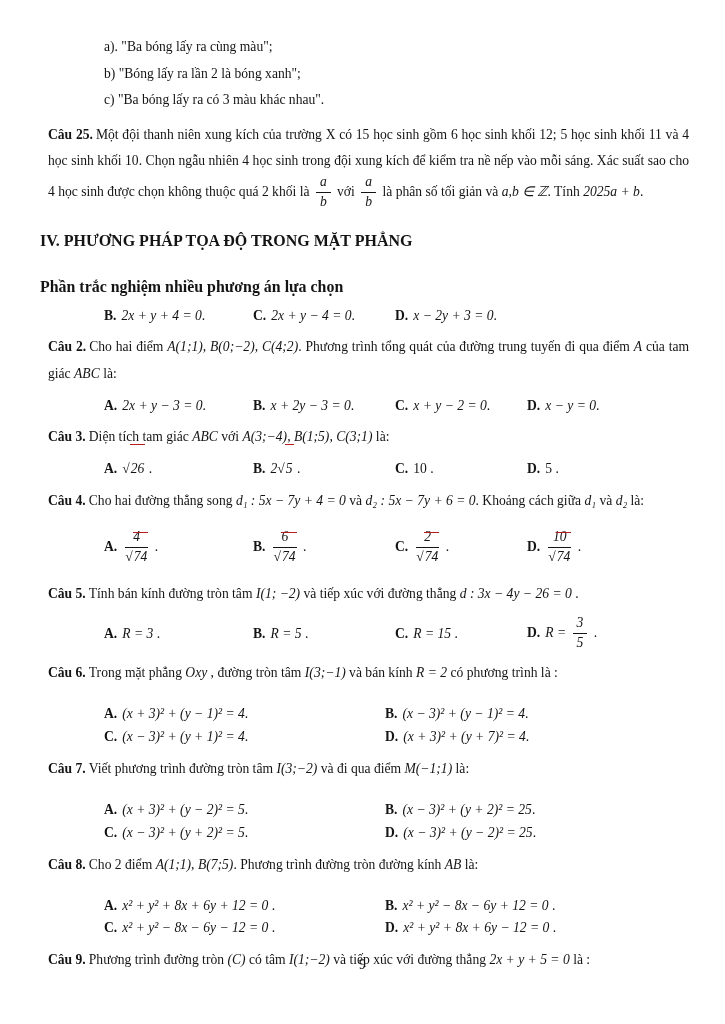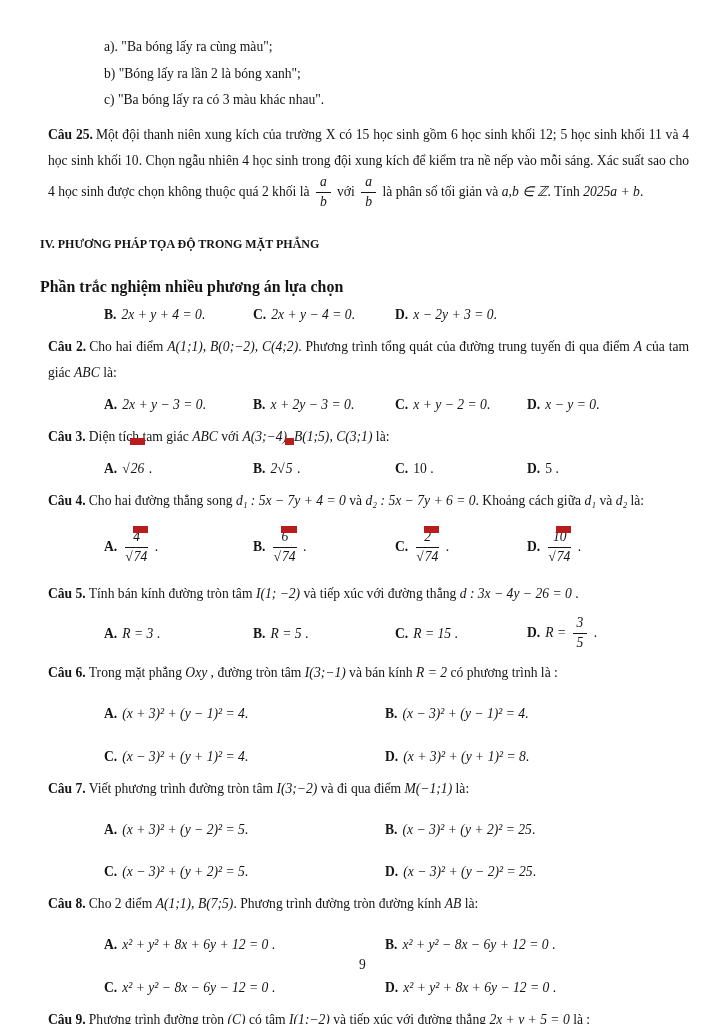--- a/index.html
+++ b/index.html
@@ -7,33 +7,33 @@
     width:725px; height:1024px; box-sizing:border-box; position:relative;
     background:#ffffff; color:#141414; overflow:hidden;
     padding:34px 28px 0 40px;
     font-family:"Liberation Serif", serif; font-size:13.6px;
   }
   .intro-line { margin:0 0 0 64px; line-height:1.95; }
   .para { margin:8px; text-align:justify; line-height:1.92; }
   .qblock { margin-top:3px; }
   .qlabel { font-weight:bold; margin-right:3px; }
   .m { font-style:italic; }
-  .section-title { font-weight:bold; font-size:12px; margin:22px 0 0; line-height:1.85; }
+  .section-title { font-weight:bold; font-size:16px; margin:15px 0 0; line-height:1.85; }
   .section-subtitle { font-weight:bold; margin:17px 0 1px; line-height:1.85; }
   .opts { margin:2px 0 5px 64px; display:grid; align-items:center; }
   .cols4 { grid-template-columns:149px 142px 132px 1fr; }
-  .cols2 { grid-template-columns:281px 1fr; row-gap:21px;margin-top:17px; }
+  .cols2 { grid-template-columns:281px 1fr; row-gap:1px;margin-top:17px; }
   .tall  { padding:7px 0; }
   .opt { white-space:nowrap; line-height:1.6; }
   .olet { font-weight:bold; margin-right:5px; }
   .frac { display:inline-flex; flex-direction:column; text-align:center; vertical-align:middle; line-height:1.25; margin:0 3px; }
   .fn { display:block; border-bottom:1px solid #141414; padding:0 4px 1px; }
   .fd { display:block; padding-top:1px; }
   .sq { white-space:nowrap; }
-  .vin { border-top:7px solid #b91c1c; padding:16px 1px; }
+  .vin { border-top:1px solid #b91c1c; padding:16px 1px; }
   .page-number { position:absolute; left:0; right:0; bottom:52px; text-align:center; line-height:1; }
 </style>
 </head>
 <body>
 
 <div class="page">
 
   <p class="intro-line">a). "Ba bóng lấy ra cùng màu";</p>
   <p class="intro-line">b) "Bóng lấy ra lần 2 là bóng xanh";</p>
   <p class="intro-line">c) "Ba bóng lấy ra có 3 màu khác nhau".</p>
@@ -111,21 +111,21 @@
               </span></span> .</span></div>
     </div>
   </div>
 
   <div class="qblock">
     <p class="para"><b class="qlabel">Câu 6.</b><span>Trong mặt phẳng <span class="m">Oxy</span> , đường tròn tâm <span class="m">I(3;−1)</span> và bán kính <span class="m">R = 2</span> có phương trình là :</span></p>
     <div class="opts cols2">
       <div class="opt"><b class="olet">A.</b><span><span class="m">(x + 3)² + (y − 1)² = 4</span>.</span></div>
       <div class="opt"><b class="olet">B.</b><span><span class="m">(x − 3)² + (y − 1)² = 4</span>.</span></div>
       <div class="opt"><b class="olet">C.</b><span><span class="m">(x − 3)² + (y + 1)² = 4</span>.</span></div>
-      <div class="opt"><b class="olet">D.</b><span><span class="m">(x + 3)² + (y + 1)² = 8</span>.</span></div>
+      <div class="opt"><b class="olet">D.</b><span><span class="m">(x + 3)² + (y + 7)² = 4</span>.</span></div>
     </div>
   </div>
 
   <div class="qblock">
     <p class="para"><b class="qlabel">Câu 7.</b><span>Viết phương trình đường tròn tâm <span class="m">I(3;−2)</span> và đi qua điểm <span class="m">M(−1;1)</span> là:</span></p>
     <div class="opts cols2">
       <div class="opt"><b class="olet">A.</b><span><span class="m">(x + 3)² + (y − 2)² = 5</span>.</span></div>
       <div class="opt"><b class="olet">B.</b><span><span class="m">(x − 3)² + (y + 2)² = 25</span>.</span></div>
       <div class="opt"><b class="olet">C.</b><span><span class="m">(x − 3)² + (y + 2)² = 5</span>.</span></div>
       <div class="opt"><b class="olet">D.</b><span><span class="m">(x − 3)² + (y − 2)² = 25</span>.</span></div>

